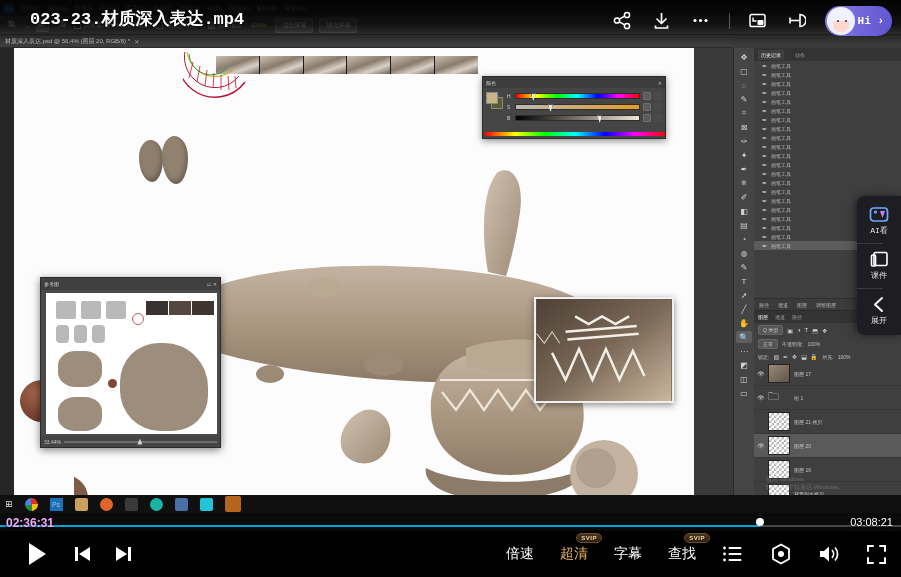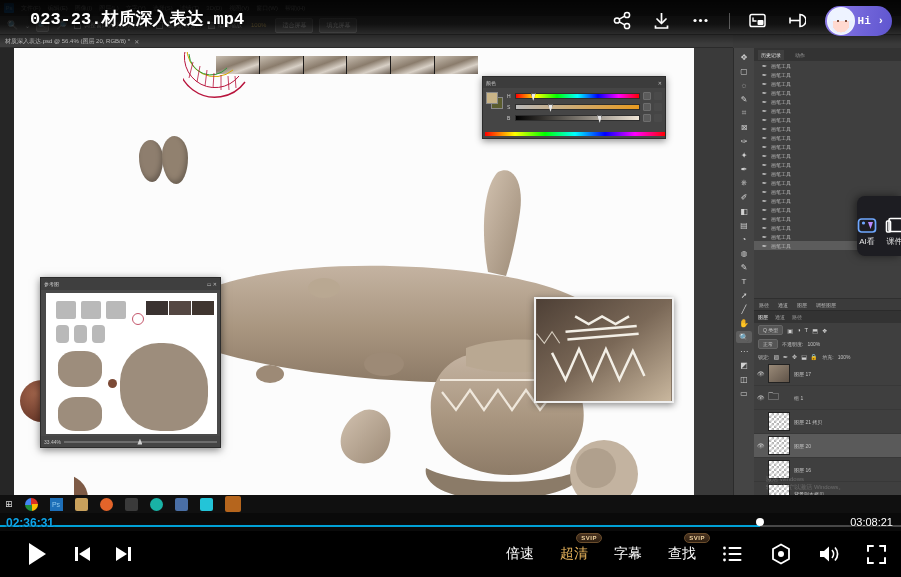--- a/index.html
+++ b/index.html
@@ -112,21 +112,21 @@
     background-image:linear-gradient(45deg,#b5b5b5 25%,transparent 25%,transparent 75%,#b5b5b5 75%),
                      linear-gradient(45deg,#b5b5b5 25%,#fff 25%,#fff 75%,#b5b5b5 75%);
     background-size:5px 5px; background-position:0 0,2.5px 2.5px; }
   .layer-name { font-size:5px; color:#c4c4c4; }
   #lp-foot { position:absolute; left:0; bottom:0; width:100%; height:11px; background:#3b3b3b; display:flex; align-items:center; justify-content:flex-end; gap:6px; padding-right:5px; }
   #lp-foot span { font-size:6px; color:#c2c2c2; }
 
   #watermark { position:absolute; left:32px; bottom:22px; width:110px; color:rgba(255,255,255,.22); font-size:6px; line-height:8px; pointer-events:none; }
 
   
-  #aiwidget { position:absolute; right:0; top:196px; width:44px; background:#1d1d22; border-radius:8px 0 0 8px; padding:7px 0 6px; display:flex; flex-direction:row; align-items:flex-end; gap:4px; box-shadow:-2px 0 8px rgba(0,0,0,.5); }
+  #aiwidget { position:absolute; right:0; top:196px; width:44px; background:#1d1d22; border-radius:8px 0 0 8px; padding:7px 0 6px; display:flex; flex-direction:column; align-items:flex-start; gap:4px; box-shadow:-2px 0 8px rgba(0,0,0,.5);font-family:Liberation Mono, monospace; }
   .aiw-item { display:flex; flex-direction:column; align-items:center; gap:2px; padding:3px 0; width:100%; }
   .aiw-label { font-size:8px; color:#e3e3e3; }
   .aiw-div { width:26px; height:1px; background:#3a3a42; }
 
   
   #topbar { position:absolute; left:0; top:0; width:901px; height:44px;
     background:linear-gradient(180deg,rgba(0,0,0,.92) 0%,rgba(0,0,0,.75) 55%,rgba(0,0,0,0) 100%); display:flex; align-items:center;font-family:Liberation Mono, monospace; }
   #vtitle { position:absolute; left:30px; top:7px; font-size:17px; font-weight:bold; color:#fff; text-shadow:0 1px 3px rgba(0,0,0,.9); white-space:nowrap; }
   #topright { position:absolute; right:9px; top:4px; display:flex; align-items:center; gap:17px; height:33px; }
   .tr-ico { width:22px; height:22px; display:flex; align-items:center; justify-content:center; color:#fff; }
@@ -137,21 +137,21 @@
   #avatar-img::before { content:''; position:absolute; left:2px; top:0; width:24px; height:13px; background:#eef3ff; border-radius:12px 12px 4px 4px; }
   #avatar-img::after { content:''; position:absolute; left:8px; top:11px; width:12px; height:4px;
     background:radial-gradient(circle at 2px 2px,#7c4f3f 0 1.3px,transparent 1.4px), radial-gradient(circle at 10px 2px,#7c4f3f 0 1.3px,transparent 1.4px); }
   #avatar-hi { font-size:11px; color:#fff; font-weight:bold; }
 
   
   #progrow { position:absolute; left:0; bottom:46px; width:901px; height:10px; }
   #track { position:absolute; left:0; top:4px; width:901px; height:2px; background:rgba(255,255,255,.25); }
   #played { position:absolute; left:0; top:0; height:2px; width:84.3%; background:#00a1d6; }
   #knob { position:absolute; top:-3px; left:84.3%; width:8px; height:8px; border-radius:50%; background:#fff; transform:translateX(-4px); }
-  #tleft { position:absolute; left:6px; top:-5px; font-size:12px; color:#0ea5e9; font-weight:bold; text-shadow:0 1px 2px #000; }
+  #tleft { position:absolute; left:6px; top:-5px; font-size:12px; color:#f0abfc; font-weight:bold; text-shadow:0 1px 2px #000; }
   #tright { position:absolute; right:8px; top:-5px; font-size:11px; color:#fff; text-shadow:0 1px 2px #000;text-align:right; }
 
   
   #ctrlbar { position:absolute; left:0; bottom:0; width:901px; height:46px; background:#000; display:flex; align-items:center; }
   #ctrl-left { display:flex; align-items:center; gap:22px; padding-left:22px; }
   .cbtn { display:flex; align-items:center; justify-content:center; color:#fff; }
   #ctrl-right { position:absolute; right:14px; display:flex; align-items:center; gap:26px; }
   .ctext { position:relative; font-size:14px; color:#fff; white-space:nowrap; }
   .ctext.gold { color:#e8b45c; }
   .svip { position:absolute; right:-14px; top:-12px; font-size:6px; font-weight:bold; color:#f0d3a0;

